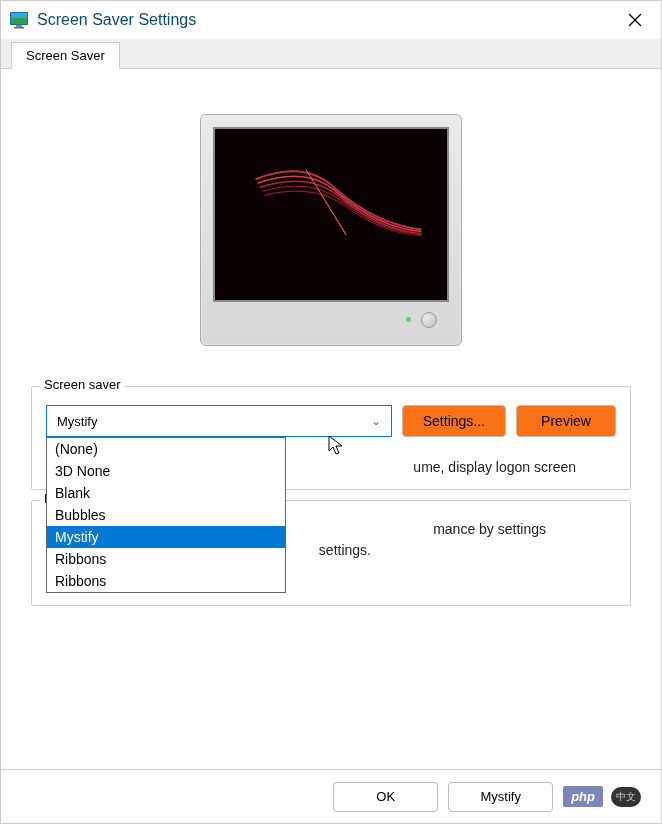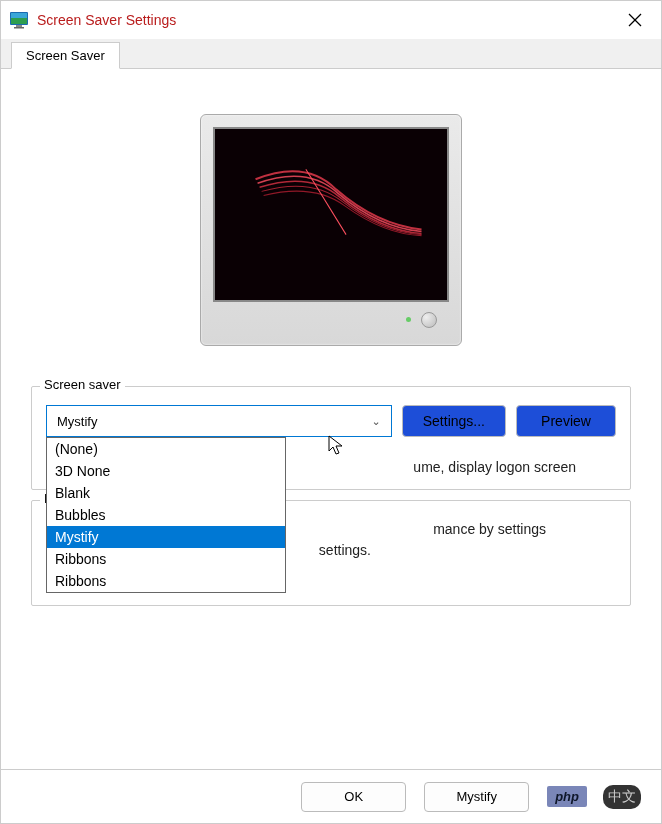--- a/index.html
+++ b/index.html
@@ -26,22 +26,22 @@
       align-items: center;
       padding: 0 10px 0 8px;
       background: #fff;
     }
     .titlebar-icon {
       width: 20px; height: 20px;
       margin-right: 8px;
     }
     .titlebar-text {
       flex: 1;
-      font-size: 14px;
-      color: #b91c1c;
+      font-size: 16px;
+      color: #0c4a6e;
     }
     .close-btn {
       width: 32px;
       height: 32px;
       display: flex;
       align-items: center;
       justify-content: center;
       cursor: pointer;
       background: transparent;
       border: none;
@@ -139,21 +139,21 @@
       display: flex;
       align-items: center;
       justify-content: space-between;
       padding: 0 10px;
       cursor: pointer;
     }
     .combo .chev { font-size: 11px; color: #555; }
     .win-btn {
       height: 32px;
       padding: 0 20px;
-      background: #1d4ed8;
+      background: #f97316;
       border: 1px solid #bbb;
       border-radius: 4px;
       font-size: 14px;
       cursor: pointer;
       min-width: 100px;
     }
     .dropdown-list {
       position: absolute;
       top: 50px;
       left: 14px;
@@ -189,45 +189,45 @@
       display: inline-block;
       margin-top: 14px;
     }
     .button-bar {
       height: 54px;
       border-top: 1px solid #ccc;
       display: flex;
       align-items: center;
       justify-content: flex-end;
       padding: 0 20px;
-      gap: 18px;
+      gap: 10px;
       background: #fff;
     }
     .btn-bar {
       height: 30px;
       min-width: 105px;
       background: #fdfdfd;
       border: 1px solid #bbb;
       border-radius: 4px;
       font-size: 13px;
       cursor: pointer;
     }
     .badge-php {
       background: #7a86b8;
-      color: #0f172a;
+      color: #ffffff;
       font-size: 13px;
       font-style: italic;
       font-weight: bold;
       padding: 3px 8px;
       border-radius: 2px;
     }
     .badge-cn {
       background: #333;
       color: #ccc;
-      font-size: 14px;
+      font-size: 10px;
       padding: 3px 5px;
       border-radius: 10px;
       margin-left: -2px;
     }
     .cursor-arrow {
       position: absolute;
       top: 48px;
       left: 296px;
       z-index: 200;
       pointer-events: none;

